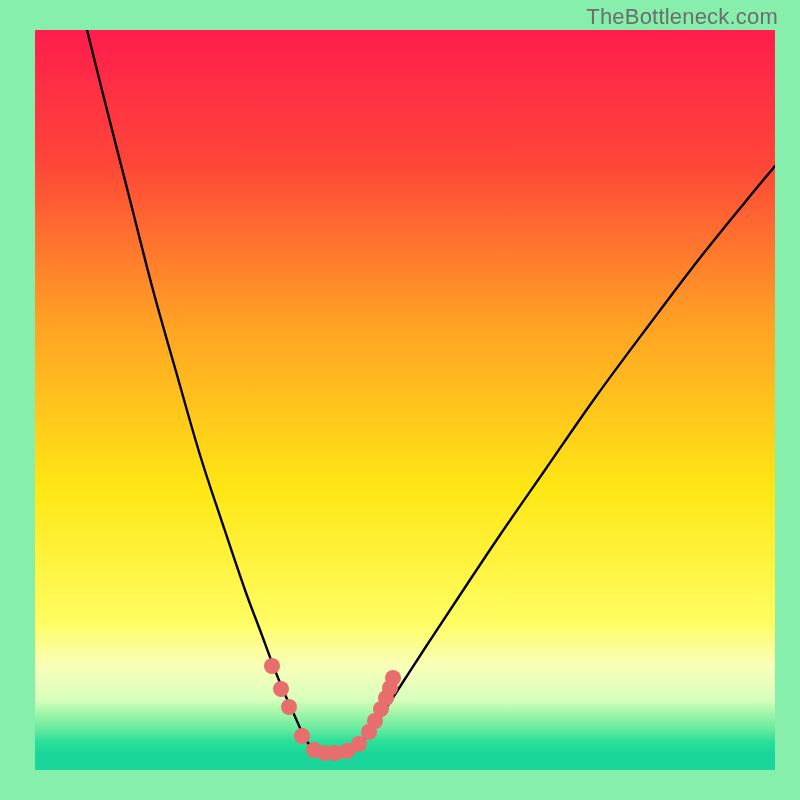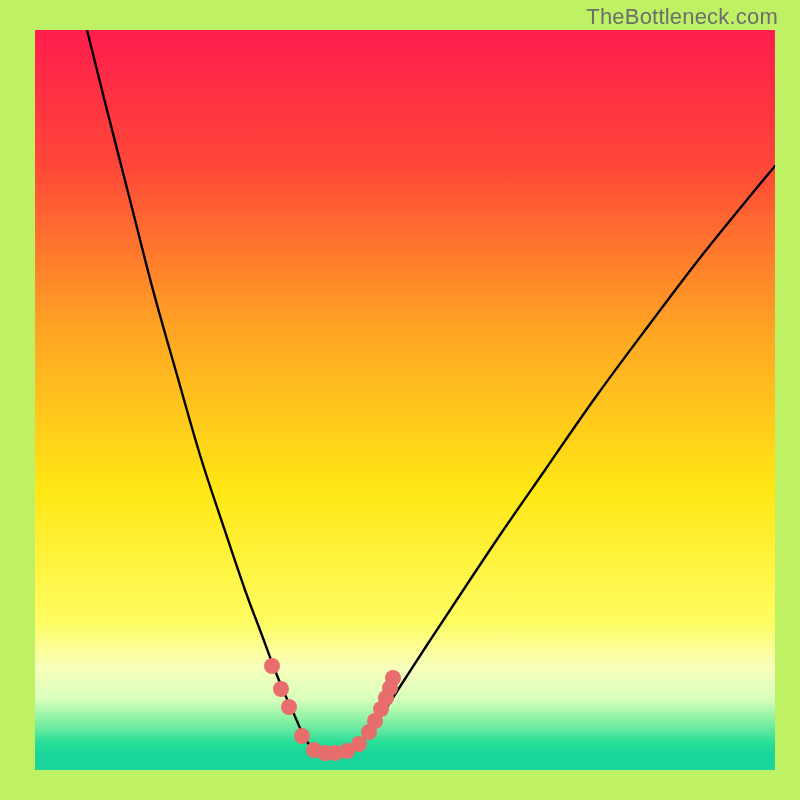--- a/index.html
+++ b/index.html
@@ -7,21 +7,21 @@
     padding: 0;
     width: 800px;
     height: 800px;
     overflow: hidden;
     font-family: Arial, Helvetica, sans-serif;
   }
   .frame {
     position: relative;
     width: 800px;
     height: 800px;
-    background: #bef264;
+    background: #86efac;
   }
   .plot-area {
     position: absolute;
     left: 35px;
     top: 30px;
     width: 740px;
     height: 740px;
     overflow: hidden;
   }
   .gradient {

